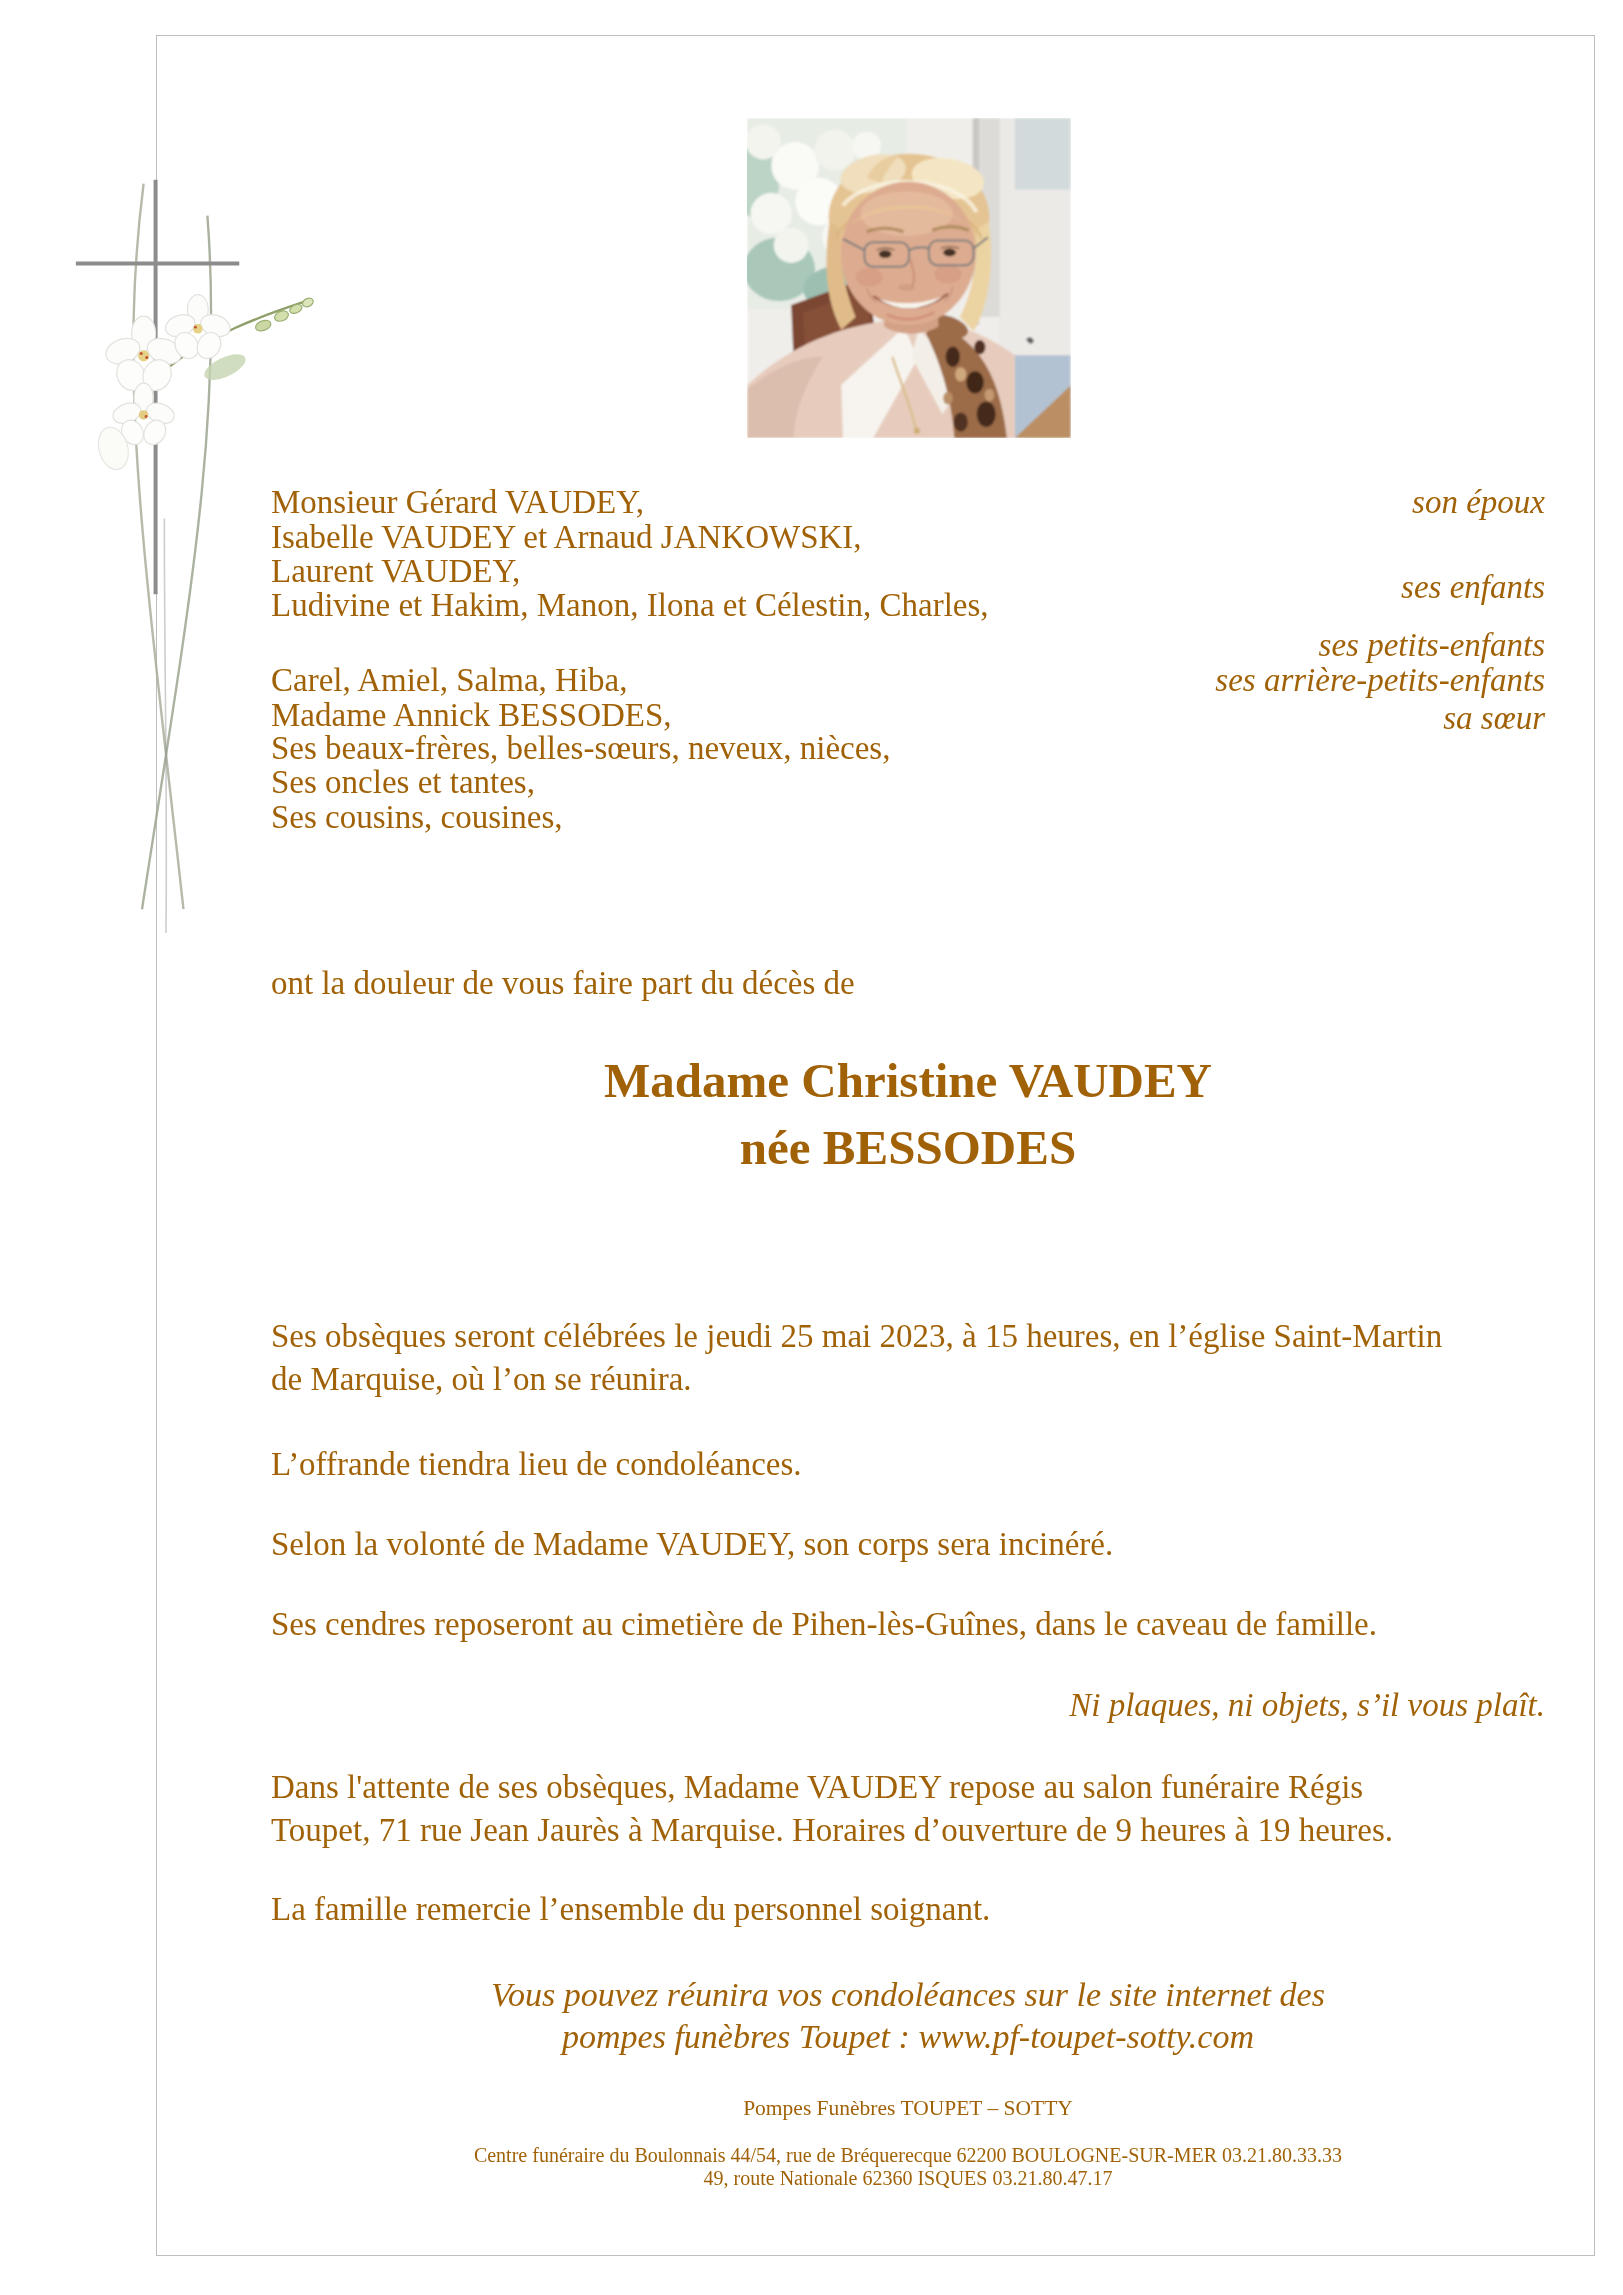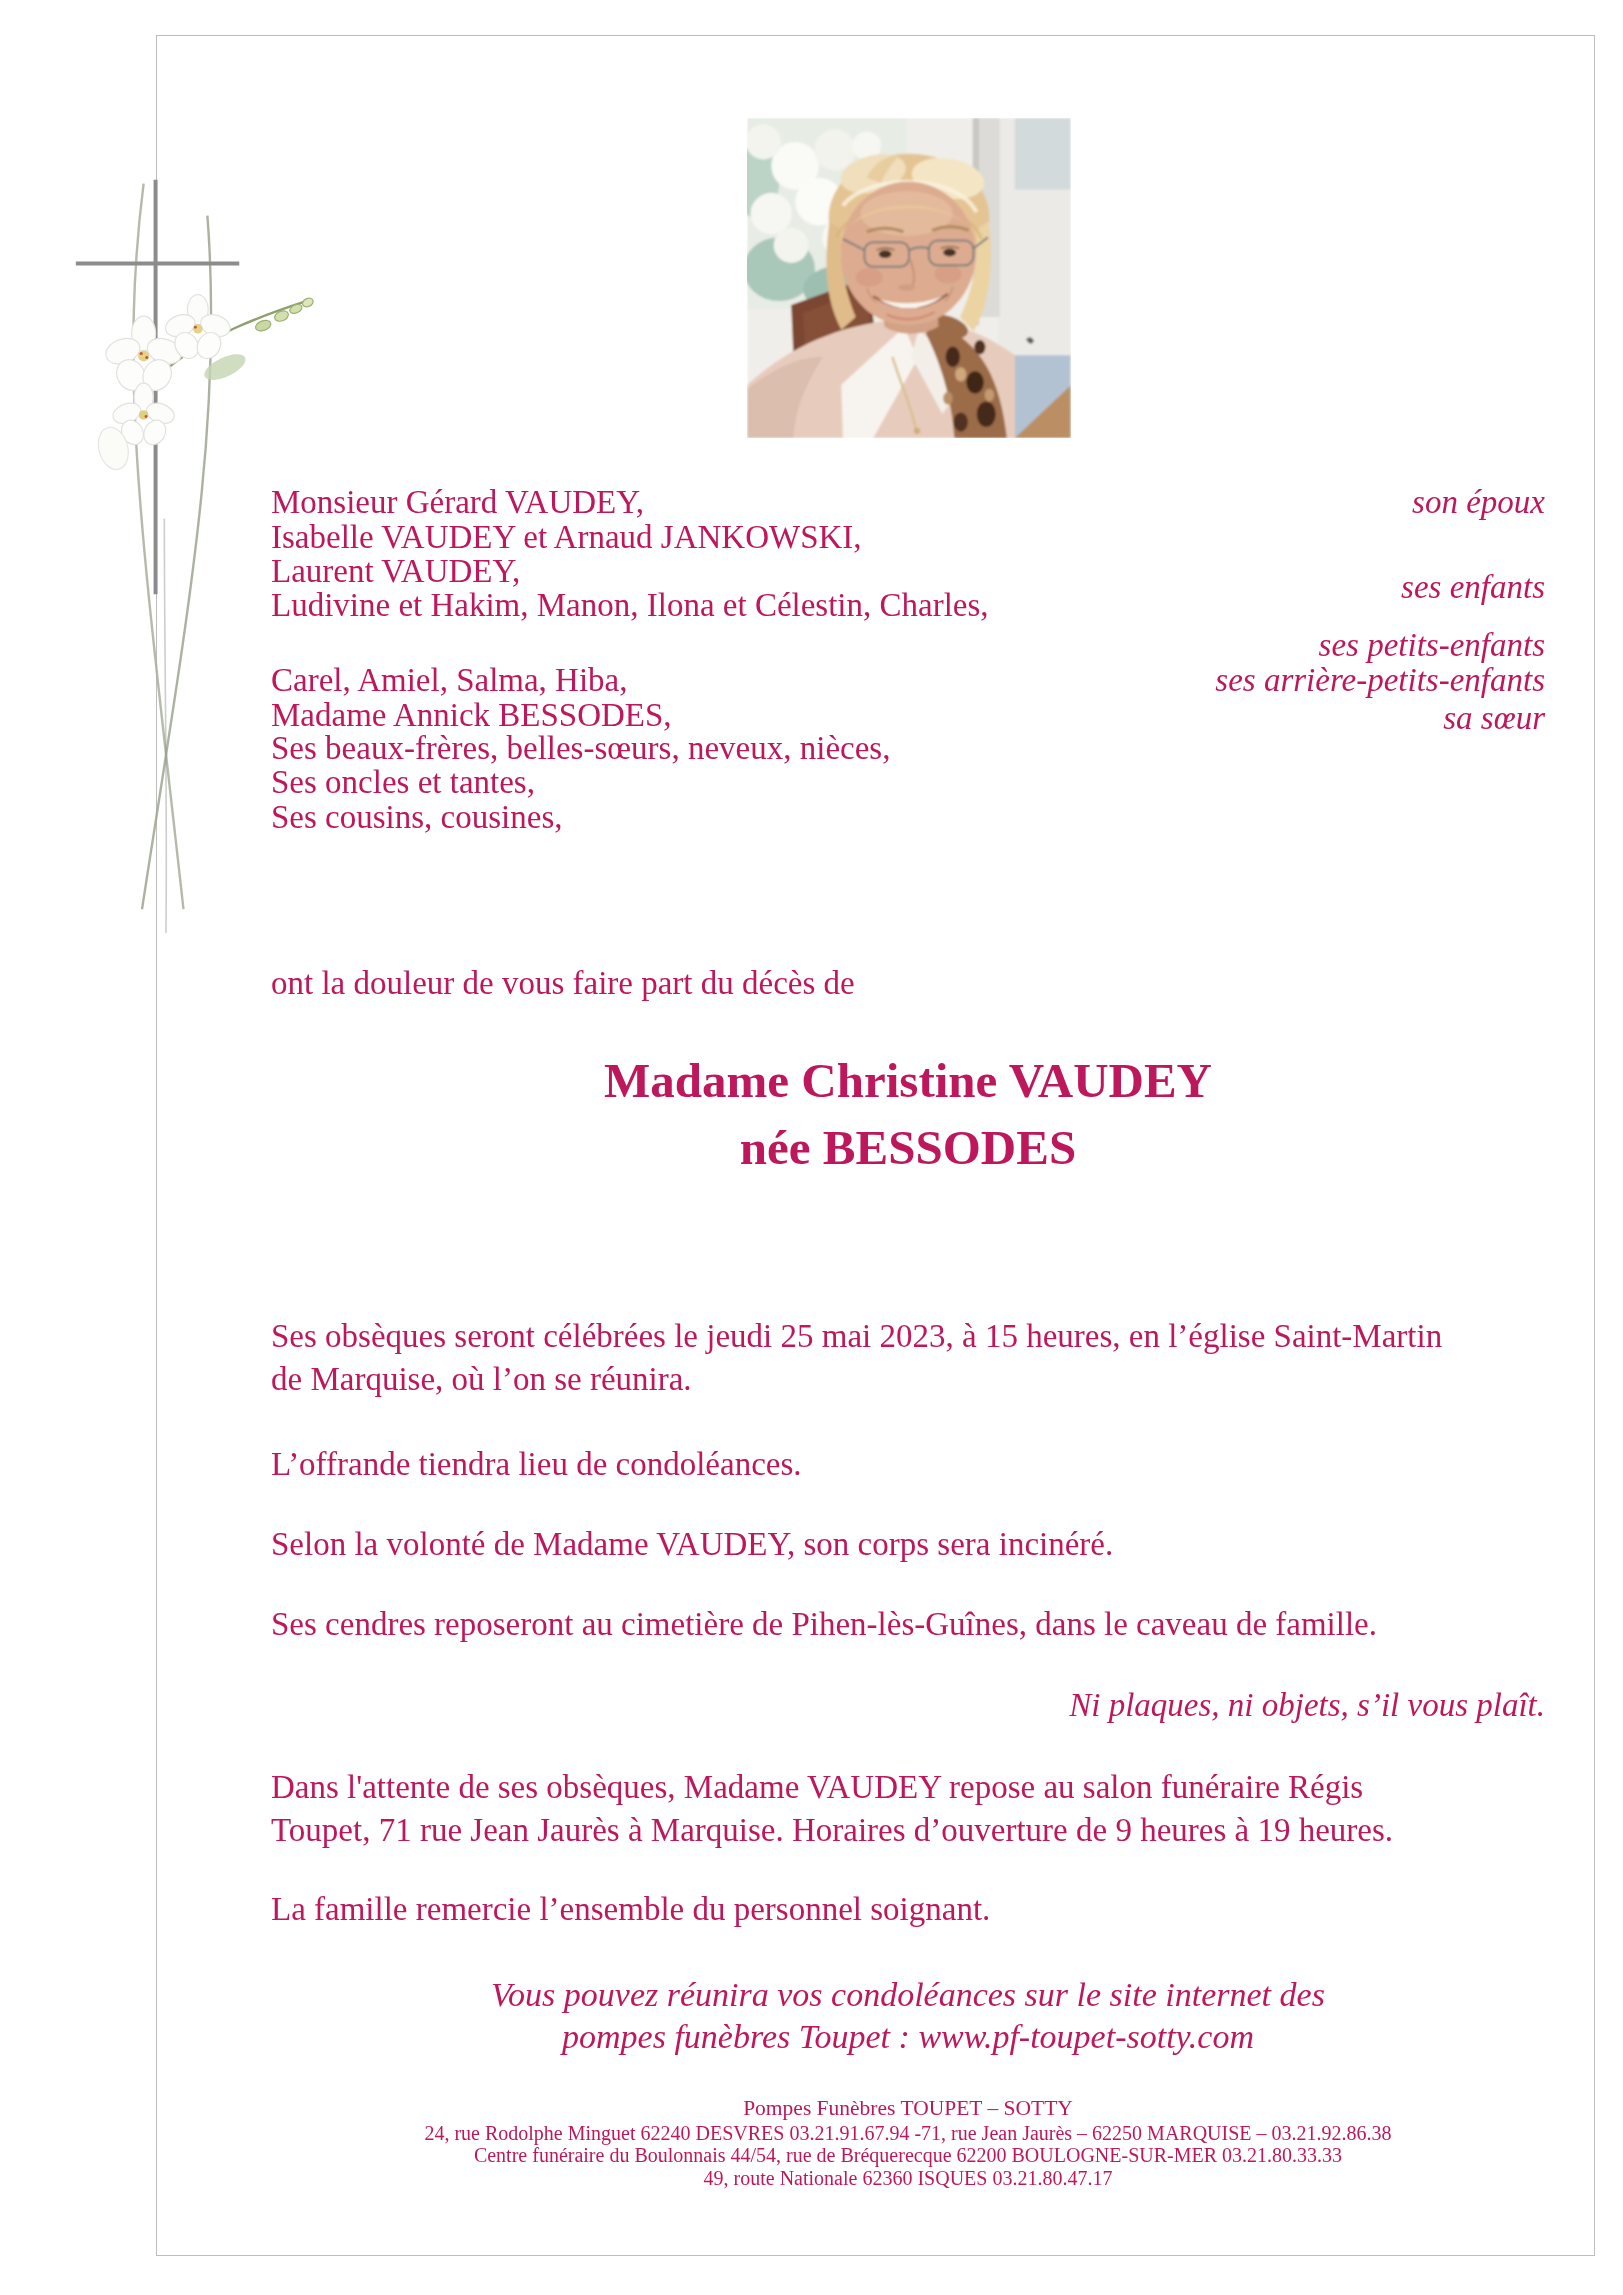--- a/index.html
+++ b/index.html
@@ -2,21 +2,21 @@
 <html style="font-size:12.8px"><head>
 <meta charset="utf-8">
 <style>
   html,body{margin:0;padding:0;background:#888;}
   .page{
     position:relative;
     width:1624px;height:2295px;
     background:#ffffff;
     overflow:hidden;
     font-family:"Liberation Serif","DejaVu Serif",serif;
-    color:#be185d;
+    color:#a16207;
   }
   .frame{
     position:absolute;left:156px;top:35px;
     width:1439px;height:2221px;
     border:1.6px solid #bdbdbd;
     box-sizing:border-box;
   }
   .abs{position:absolute;white-space:nowrap;}
   .body-line{font-size:33px;line-height:1.15;left:271px;}
   .family-line{font-size:33px;line-height:1.15;left:271px;}
@@ -227,18 +227,17 @@
   <div class="abs body-line" style="top:1606px">Ses cendres reposeront au cimetière de Pihen-lès-Guînes, dans le caveau de famille.</div>
   <div class="abs italic-right" style="top:1687px">Ni plaques, ni objets, s’il vous plaît.</div>
   <div class="abs body-line" style="top:1769px">Dans l'attente de ses obsèques, Madame VAUDEY repose au salon funéraire Régis</div>
   <div class="abs body-line" style="top:1812px">Toupet, 71 rue Jean Jaurès à Marquise. Horaires d’ouverture de 9 heures à 19 heures.</div>
   <div class="abs body-line" style="top:1891px">La famille remercie l’ensemble du personnel soignant.</div>
 
   <div class="abs italic-center" style="top:1975px">Vous pouvez réunira vos condoléances sur le site internet des</div>
   <div class="abs italic-center" style="top:2017px">pompes funèbres Toupet : www.pf-toupet-sotty.com</div>
 
   <div class="abs footer-line footer-company" style="top:2096px">Pompes Funèbres TOUPET – SOTTY</div>
-  <div class="abs footer-line" style="top:2121px">24, rue Rodolphe Minguet  62240 DESVRES  03.21.91.67.94 -71, rue Jean Jaurès – 62250 MARQUISE – 03.21.92.86.38</div>
   <div class="abs footer-line" style="top:2143px">Centre funéraire du Boulonnais 44/54, rue de Bréquerecque 62200 BOULOGNE-SUR-MER 03.21.80.33.33</div>
   <div class="abs footer-line" style="top:2166px">49, route Nationale 62360 ISQUES 03.21.80.47.17</div>
 
 </div>
 
 
 </body></html>

